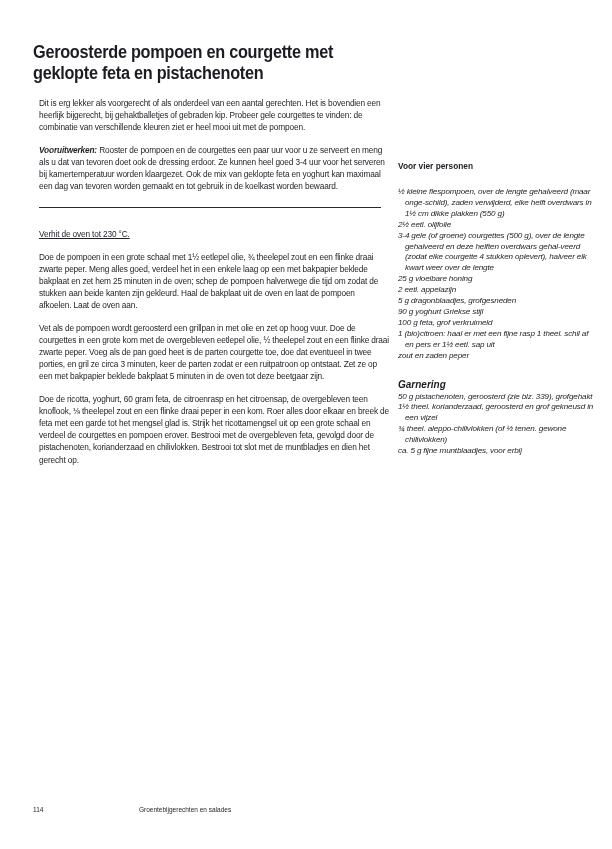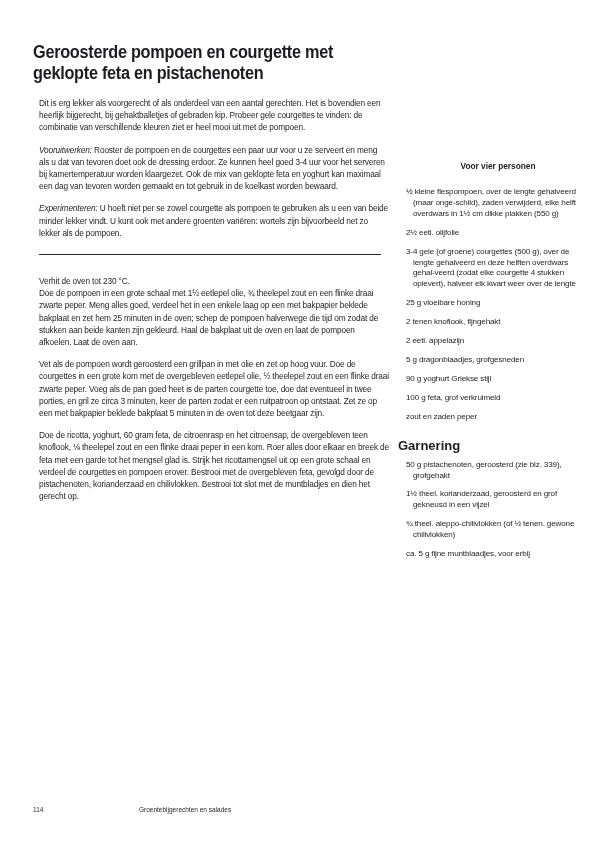--- a/index.html
+++ b/index.html
@@ -5,59 +5,58 @@
     html, body { margin: 0; padding: 0; background: #ffffff; }
     body { width: 612px; height: 849px; position: relative; overflow: hidden;
            font-family: "Liberation Sans", sans-serif; color: #1f1f24; }
     .title { position: absolute; left: 33px; top: 30px; width: 360px;
              font-family: "Liberation Sans", sans-serif; font-weight: bold;
              font-size: 17.5px; line-height: 21px; letter-spacing: -0.3px;
              color: #1c1c22; transform: scaleX(0.93); transform-origin: left top; }
     .col-main { position: absolute; left: 39px; top: 97px; width: 350px; }
     .p { font-size: 8.3px; line-height: 12.2px; margin: 0 0 10px 0; letter-spacing: -0.15px;
          color: #1f1f24; }
-    .p em { font-style: italic; }
+    .p em { font-style: italic; font-weight: bold; }
     .divider { height: 0; border-top: 1.2px solid #2a2a2e; width: 342px; margin: 15px 0 20px 0; }
-    .p.oven { margin-bottom: 0; }
+    .p.oven { margin-bottom: 10px; text-decoration: underline; }
     .col-side { position: absolute; left: 398px; top: 160px; width: 200px; }
-    .side-heading { font-weight: bold; font-size: 8.3px; line-height: 12px; margin: 0 0 15px 0; color: #1c1c22; text-align: center; }
-    .ing { font-size: 8.1px; line-height: 10.9px; padding-left: 7px; text-indent: -7px; margin: 8px; letter-spacing: -0.15px; }
-    .garn-heading { font-weight: bold; font-size: 13px; line-height: 12px; margin: 17px 0 1px 0; color: #1c1c22; }
+    .side-heading { font-weight: bold; font-size: 8.3px; line-height: 12px; margin: 0 0 15px 0; color: #1c1c22; }
+    .ing { font-size: 8.1px; line-height: 10.9px; padding-left: 7px; text-indent: -7px; margin: 0; letter-spacing: -0.15px; font-style: italic; }
+    .garn-heading { font-weight: bold; font-size: 10px; line-height: 12px; margin: 17px 0 1px 0; color: #1c1c22; font-style: italic; }
     .footer { position: absolute; top: 806px; font-size: 6.5px; color: #1f1f24; }
     .footer.page { left: 33px; }
     .footer.section { left: 139px; }
   </style>
 </head>
 <body>
 
 <h1 class="title">Geroosterde pompoen en courgette met geklopte feta en pistachenoten</h1>
 
 <div class="col-main">
   <p class="p">Dit is erg lekker als voorgerecht of als onderdeel van een aantal gerechten. Het is bovendien een heerlijk bijgerecht, bij gehaktballetjes of gebraden kip. Probeer gele courgettes te vinden: de combinatie van verschillende kleuren ziet er heel mooi uit met de pompoen.</p>
   <p class="p"><em>Vooruitwerken:</em><span> Rooster de pompoen en de courgettes een paar uur voor u ze serveert en meng als u dat van tevoren doet ook de dressing erdoor. Ze kunnen heel goed 3-4 uur voor het serveren bij kamertemperatuur worden klaargezet. Ook de mix van geklopte feta en yoghurt kan maximaal een dag van tevoren worden gemaakt en tot gebruik in de koelkast worden bewaard.</span></p>
-  <p class="p"><em>Experimenteren:</em><span> U hoeft niet per se zowel courgette als pompoen te gebruiken als u een van beide minder lekker vindt. U kunt ook met andere groenten variëren: wortels zijn bijvoorbeeld net zo lekker als de pompoen.</span></p>
   <div class="divider"></div>
   <p class="p oven">Verhit de oven tot 230 °C.</p>
   <p class="p">Doe de pompoen in een grote schaal met 1½ eetlepel olie, ¾ theelepel zout en een flinke draai zwarte peper. Meng alles goed, verdeel het in een enkele laag op een met bakpapier beklede bakplaat en zet hem 25 minuten in de oven; schep de pompoen halverwege die tijd om zodat de stukken aan beide kanten zijn gekleurd. Haal de bakplaat uit de oven en laat de pompoen afkoelen. Laat de oven aan.</p>
   <p class="p">Vet als de pompoen wordt geroosterd een grillpan in met olie en zet op hoog vuur. Doe de courgettes in een grote kom met de overgebleven eetlepel olie, ½ theelepel zout en een flinke draai zwarte peper. Voeg als de pan goed heet is de parten courgette toe, doe dat eventueel in twee porties, en gril ze circa 3 minuten, keer de parten zodat er een ruitpatroon op ontstaat. Zet ze op een met bakpapier beklede bakplaat 5 minuten in de oven tot deze beetgaar zijn.</p>
   <p class="p">Doe de ricotta, yoghurt, 60 gram feta, de citroenrasp en het citroensap, de overgebleven teen knoflook, ⅛ theelepel zout en een flinke draai peper in een kom. Roer alles door elkaar en breek de feta met een garde tot het mengsel glad is. Strijk het ricottamengsel uit op een grote schaal en verdeel de courgettes en pompoen erover. Bestrooi met de overgebleven feta, gevolgd door de pistachenoten, korianderzaad en chilivlokken. Bestrooi tot slot met de muntbladjes en dien het gerecht op.</p>
 </div>
 
 <div class="col-side">
   <div class="side-heading">Voor vier personen</div>
   <div>
     <p class="ing">½ kleine flespompoen, over de lengte gehalveerd (maar onge-schild), zaden verwijderd, elke helft overdwars in 1½ cm dikke plakken (550 g)</p>
     <p class="ing">2½ eetl. olijfolie</p>
     <p class="ing">3-4 gele (of groene) courgettes (500 g), over de lengte gehalveerd en deze helften overdwars gehal-veerd (zodat elke courgette 4 stukken oplevert), halveer elk kwart weer over de lengte</p>
     <p class="ing">25 g vloeibare honing</p>
-    <p class="ing">2 tenen knoflook, fijngehakt</p>
     <p class="ing">2 eetl. appelazijn</p>
     <p class="ing">5 g dragonblaadjes, grofgesneden</p>
     <p class="ing">90 g yoghurt Griekse stijl</p>
     <p class="ing">100 g feta, grof verkruimeld</p>
+    <p class="ing">1 (bio)citroen: haal er met een fijne rasp 1 theel. schil af en pers er 1½ eetl. sap uit</p>
     <p class="ing">zout en zaden peper</p>
   </div>
   <div class="garn-heading">Garnering</div>
   <div>
     <p class="ing">50 g pistachenoten, geroosterd (zie blz. 339), grofgehakt</p>
     <p class="ing">1½ theel. korianderzaad, geroosterd en grof gekneusd in een vijzel</p>
     <p class="ing">¾ theel. aleppo-chilivlokken (of ½ tenen. gewone chilivlokken)</p>
     <p class="ing">ca. 5 g fijne muntblaadjes, voor erbij</p>
   </div>
 </div>

